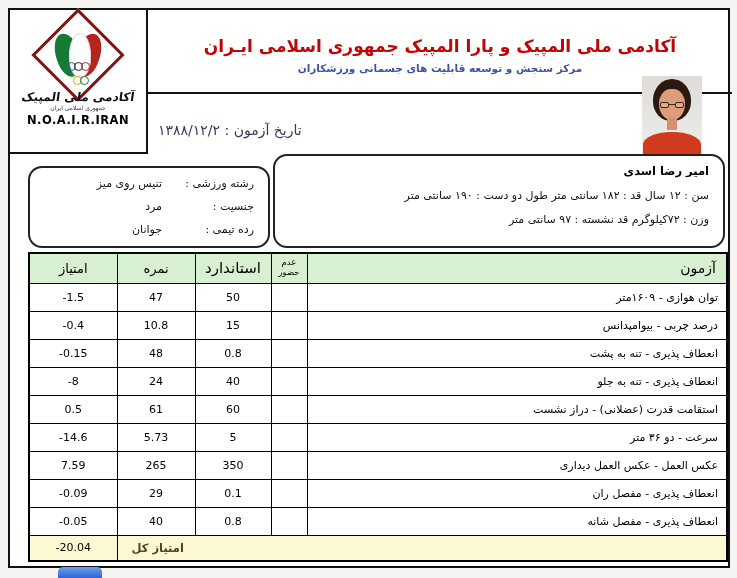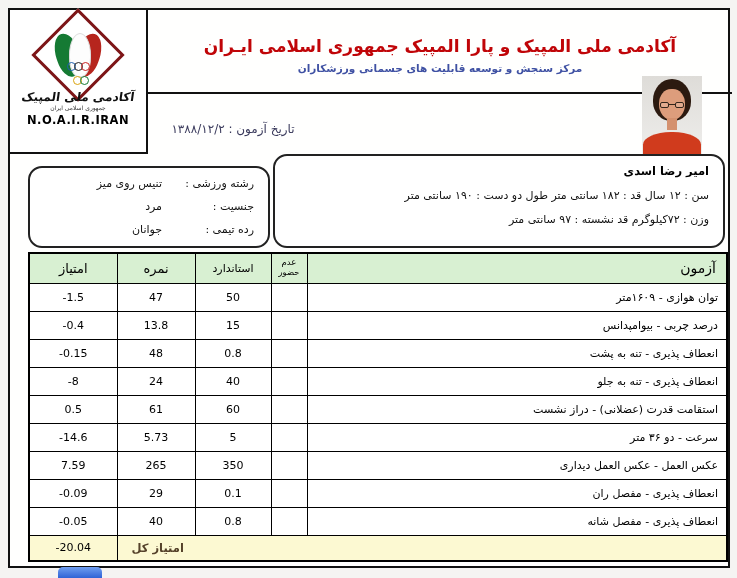--- a/index.html
+++ b/index.html
@@ -39,21 +39,21 @@
   .calli-sub { font-size:6px; color:#333; letter-spacing:1px; }
   .latin { font-size:11.5px; font-weight:bold; color:#000; letter-spacing:0.5px; margin-top:2px; }
   .title-box {
     position:absolute; left:138px; top:12px; width:584px; height:72px;
     border-bottom:2px solid #111; text-align:center; padding-top:14px;
   }
   .main-title { color:#c00508; font-size:17px; font-weight:bold; direction:rtl; }
   .sub-title  { color:#3f51a3; font-size:10.5px; font-weight:bold; direction:rtl; margin-top:6px; }
   .date-line {
     position:absolute; left:148px; top:112px; width:150px;
-    direction:rtl; font-size:12px; color:#3a3a5c; text-align:center;
+    direction:rtl; font-size:14px; color:#3a3a5c; text-align:left;
   }
   
   .photo {
     position:absolute; left:632px; top:66px; width:60px; height:82px;
     background:linear-gradient(#dedcd8,#efeeec); overflow:hidden;
   }
   .hair { position:absolute; top:3px; left:11px; width:38px; height:42px; background:#2c1a10; border-radius:50% 50% 46% 46%; }
   .face { position:absolute; top:13px; left:17px; width:26px; height:31px; background:#dd9d7c; border-radius:46% 46% 50% 50%; }
   .glasses { position:absolute; top:26px; left:18px; width:24px; height:7px; }
   .lens { position:absolute; width:9px; height:6px; border:1px solid #33261c; border-radius:2px; background:rgba(255,255,255,.15); }
@@ -81,21 +81,21 @@
   table.tests {
     position:absolute; left:18px; top:242px; width:700px;
     border-collapse:collapse; direction:rtl;
     font-size:11px; color:#000;
   }
   table.tests th, table.tests td { border:1px solid #000; background:#fff; }
   table.tests { border:2px solid #000; }
   th { background:#d8f0d2 !important; font-weight:normal; height:30px; }
   th.h-test { width:420px; text-align:right; padding-left:0; padding-right:10px; font-size:14px; }
   th.h-abs { width:36px; font-size:8.5px; line-height:1.15; padding:0 2px; }
-  th.h-std { width:76px; font-size:11px;margin-top:32px; }
+  th.h-std { width:76px; font-size:15px;margin-top:32px; }
   th.h-score { width:78px; font-size:13px; }
   th.h-pts { width:88px; font-size:13px; }
   td { height:28px; }
   td.c-test { text-align:right; padding-right:8px; }
   td.c-abs, td.c-std, td.c-score, td.c-pts { text-align:center; direction:ltr; }
   tr.total-row td { background:#fcf9d2; height:26px; }
   td.total-label { text-align:left; padding-left:14px; font-weight:bold; color:#55422a; font-size:11.5px; }
   td.total-value { text-align:center; direction:ltr; }
   
   .taskbar-fragment {
@@ -184,21 +184,21 @@
     <td class="c-abs"></td>
     <td class="c-std">50</td>
     <td class="c-score">47</td>
     <td class="c-pts">-1.5</td>
   </tr>
 
   <tr>
     <td class="c-test">درصد چربی - بیوامپدانس</td>
     <td class="c-abs"></td>
     <td class="c-std">15</td>
-    <td class="c-score">13.8</td>
+    <td class="c-score">10.8</td>
     <td class="c-pts">-0.4</td>
   </tr>
 
   <tr>
     <td class="c-test">انعطاف پذیری - تنه به پشت</td>
     <td class="c-abs"></td>
     <td class="c-std">0.8</td>
     <td class="c-score">48</td>
     <td class="c-pts">-0.15</td>
   </tr>

